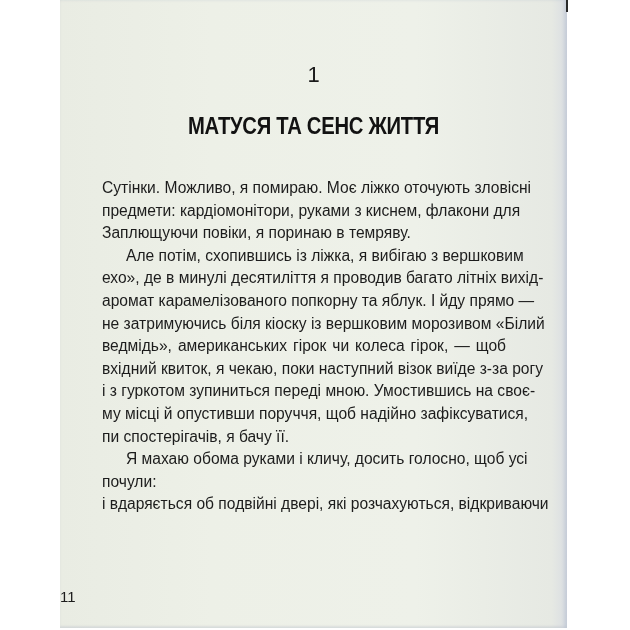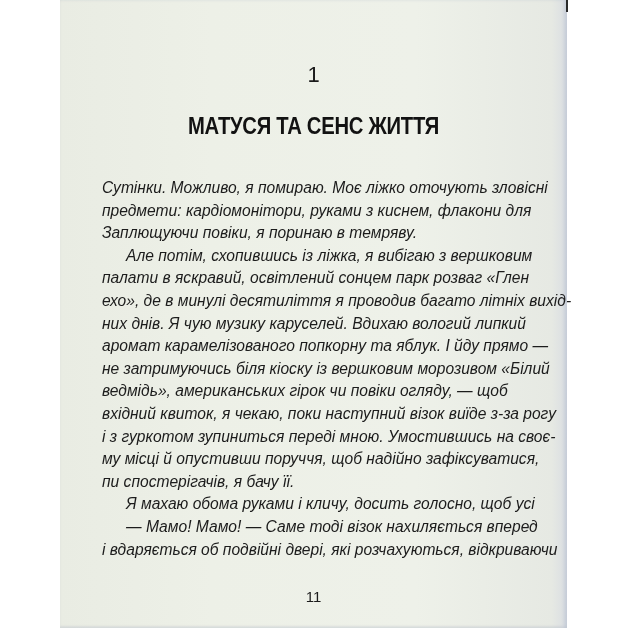--- a/index.html
+++ b/index.html
@@ -62,65 +62,62 @@
       font-size: 15.6px;
       line-height: 22.6px;
       color: #1c1c1c;
     }
     .line {
       display: block;
       white-space: nowrap;
       text-align: justify;
       text-align-last: justify;
       height: 22.6px;
-      font-style: italic;
     }
     .line.last {
       text-align-last: left;
     }
     .line.indent {
       padding-left: 24px;
     }
     .page-number {
       position: absolute;
       left: 0;
       width: 100%;
       top: 588px;
-      text-align: center;
+      text-align: left;
       font-family: "Liberation Sans", sans-serif;
       font-size: 15px;
       color: #1c1c1c;
     }
   </style>
 </head>
 <body>
 
 <div class="page">
   <div class="chapter-number">1</div>
   <div class="chapter-title">МАТУСЯ ТА СЕНС ЖИТТЯ</div>
 
   <div class="body-text">
 
     <span class="line">Сутінки. Можливо, я помираю. Моє ліжко оточують зловісні</span>
     <span class="line">предмети: кардіомонітори, руками з киснем, флакони для</span>
     <span class="line last">Заплющуючи повіки, я поринаю в темряву.</span>
 
     <span class="line indent">Але потім, схопившись із ліжка, я вибігаю з вершковим</span>
-    <span class="line">палати в яскравий, освітлений сонцем парк розваг «Глен</span>
     <span class="line">ехо», де в минулі десятиліття я проводив багато літніх вихід-</span>
-    <span class="line">них днів. Я чую музику каруселей. Вдихаю вологий липкий</span>
     <span class="line">аромат карамелізованого попкорну та яблук. І йду прямо —</span>
     <span class="line">не затримуючись біля кіоску із вершковим морозивом «Білий</span>
-    <span class="line">ведмідь», американських гірок чи повіки огляду, — щоб</span>
+    <span class="line">ведмідь», американських гірок чи колеса гірок, — щоб</span>
     <span class="line">вхідний квиток, я чекаю, поки наступний візок виїде з-за рогу</span>
     <span class="line">і з гуркотом зупиниться переді мною. Умостившись на своє-</span>
     <span class="line">му місці й опустивши поруччя, щоб надійно зафіксуватися,</span>
     <span class="line last">пи спостерігачів, я бачу її.</span>
 
     <span class="line indent">Я махаю обома руками і кличу, досить голосно, щоб усі</span>
+    <span class="line last">почули:</span>
 
-    <span class="line indent">— Мамо! Мамо! — Саме тоді візок нахиляється вперед</span>
     <span class="line">і вдаряється об подвійні двері, які розчахуються, відкриваючи</span>
   </div>
 
   <div class="page-number">11</div>
 </div>
 <div class="spine-mark"></div>
 
 </body></html>

